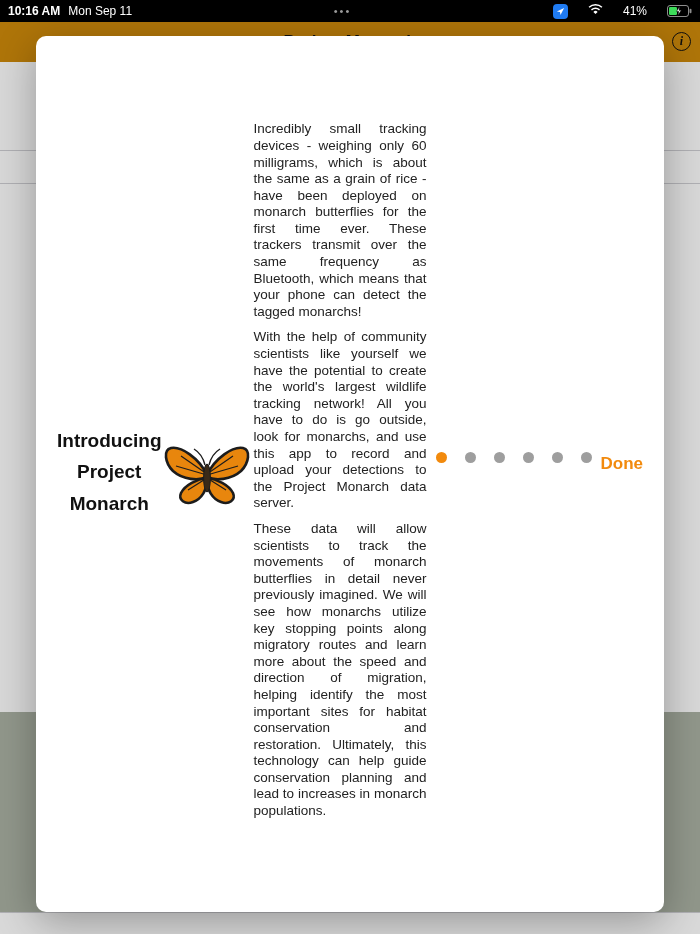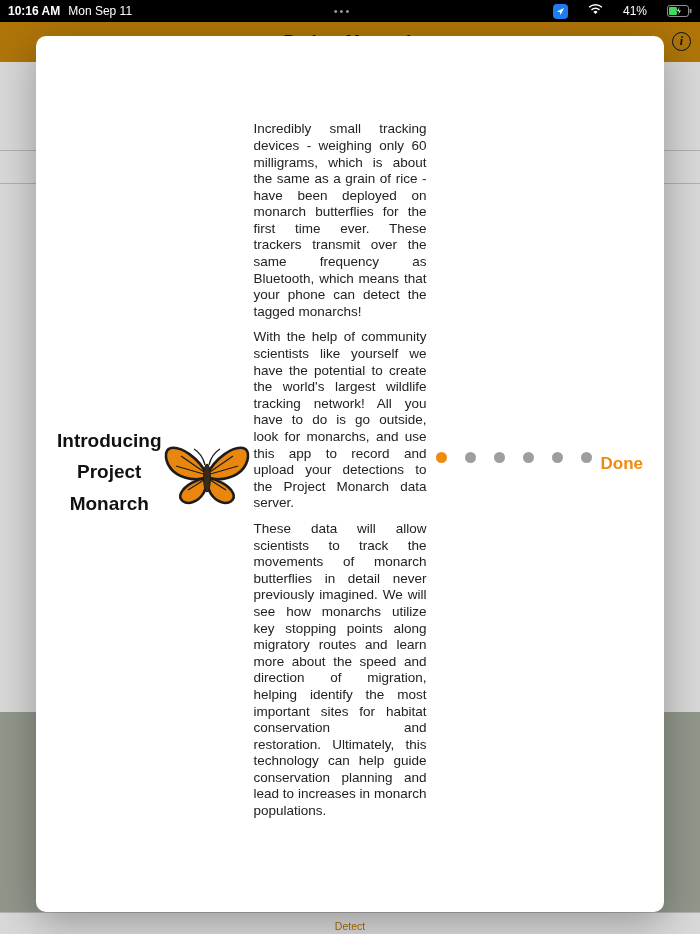--- a/index.html
+++ b/index.html
@@ -60,21 +60,20 @@
   <div class="app-header">
     <span class="app-header-title">Project Monarch</span>
     <span class="info-btn">i</span>
   </div>
   <div class="bg-content">
     <div class="bg-line" style="top:88px;"></div>
     <div class="bg-line" style="top:121px;"></div>
   </div>
   <div class="bg-map"></div>
   <div class="tab-bar">
-      <div class="tab active">Detect</div>
     </div>
 </div>
 
 <div class="dim"></div>
 
 <div class="status-bar">
   <div class="sb-left">
     <span class="sb-time">10:16 AM</span>
     <span class="sb-date">Mon Sep 11</span>
   </div>

